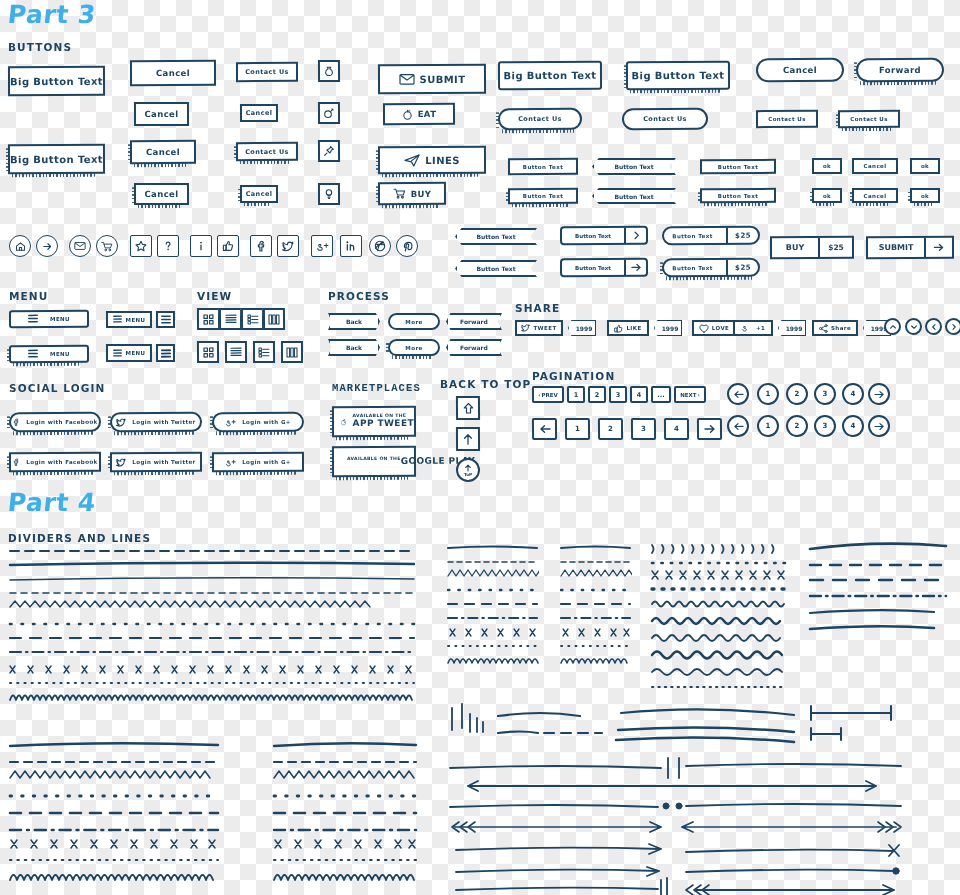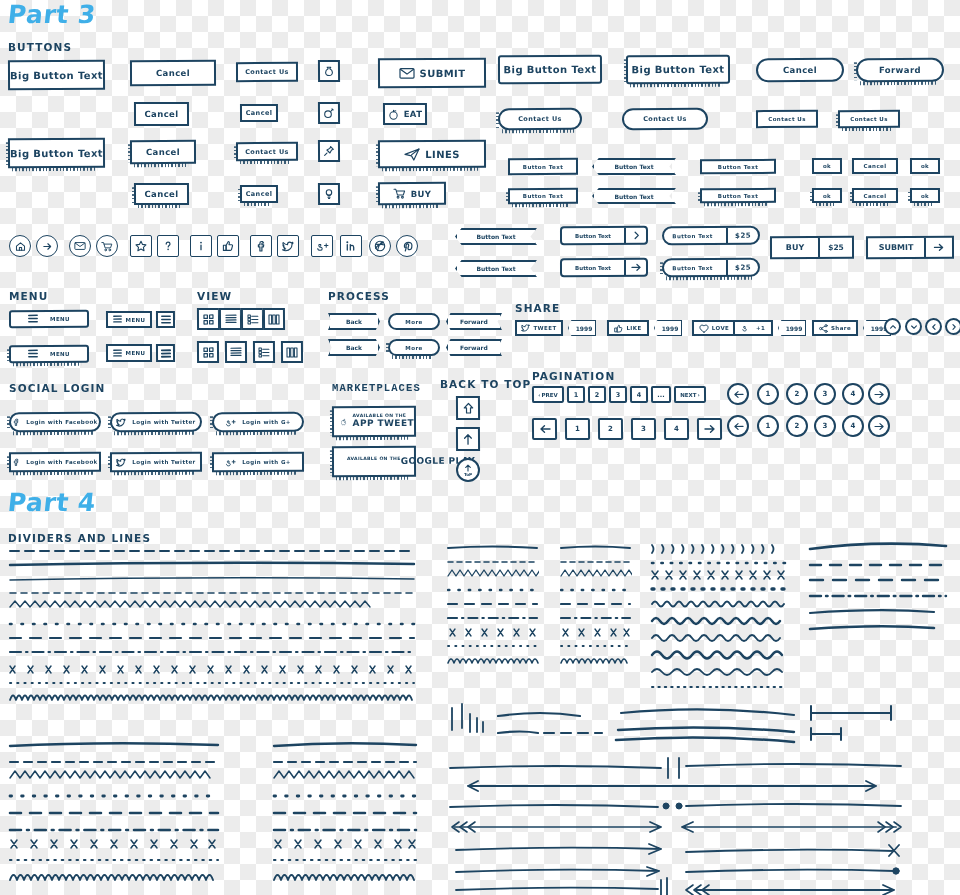--- a/index.html
+++ b/index.html
@@ -45,21 +45,21 @@
     content:"";position:absolute;left:2px;right:6px;bottom:-5px;height:4px;
     background:
       repeating-linear-gradient(90deg,#1d4461 0 1.4px,transparent 1.4px 3.4px);
     opacity:.85;
   }
   .btn.sketch::before{
     content:"";position:absolute;left:-4px;top:2px;bottom:0px;width:3px;
     background:repeating-linear-gradient(180deg,#1d4461 0 1.4px,transparent 1.4px 3.6px);
     opacity:.8;
   }
-  .big{font-size:10px;}
+  .big{font-size:10px;margin-top:6px;}
   .mid{font-size:8.5px;}
   .sm{font-size:6.5px;}
   .xs{font-size:5.5px;}
 
   
   .iconbtn{
     position:absolute;box-sizing:border-box;border:2px solid #1d4461;background:#fff;
     display:flex;align-items:center;justify-content:center;
     transform:rotate(-.4deg);
   }
@@ -175,21 +175,21 @@
       </svg>
   </div>
 
   <div class="btn big" style="left:378px;top:58px;width:108px;height:30px;">
     <svg width="16" height="12" viewBox="0 0 16 12">
         <rect class="st" stroke-width="1.2" x="1" y="1.5" width="14" height="9.5" rx="1"></rect>
         <path class="st" stroke-width="1.2" d="M1.4 2.2L8 7l6.6-4.8"></path>
       </svg>
     <span>SUBMIT</span>
   </div>
-  <div class="btn mid" style="left:383px;top:103px;width:44px;height:22px;">
+  <div class="btn mid" style="left:383px;top:103px;width:72px;height:22px;">
     <svg width="11" height="11" viewBox="0 0 12 12">
         <circle class="st" stroke-width="1.1" cx="6" cy="7" r="4"></circle>
         <path class="st" stroke-width="1.1" d="M6 3V1.3M6.2 2.6c.9-.6 1.8-.7 2.4-.6"></path>
       </svg>
     <span>EAT</span>
   </div>
   <div class="btn big sketch" style="left:378px;top:140px;width:108px;height:28px;">
     <svg width="16" height="13" viewBox="0 0 16 13">
         <path class="st" stroke-width="1.2" d="M1 6.3L15 1l-5.2 11-2.3-4.2z"></path>
         <path class="st" stroke-width="1.2" d="M7.5 6.8L15 1"></path>

